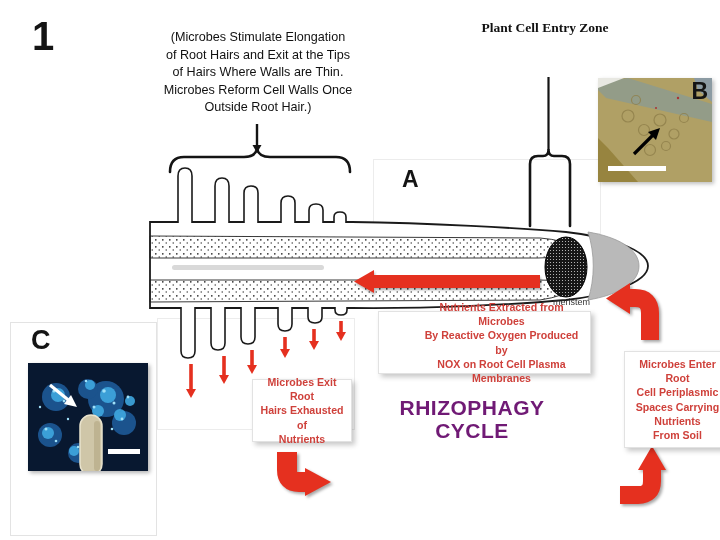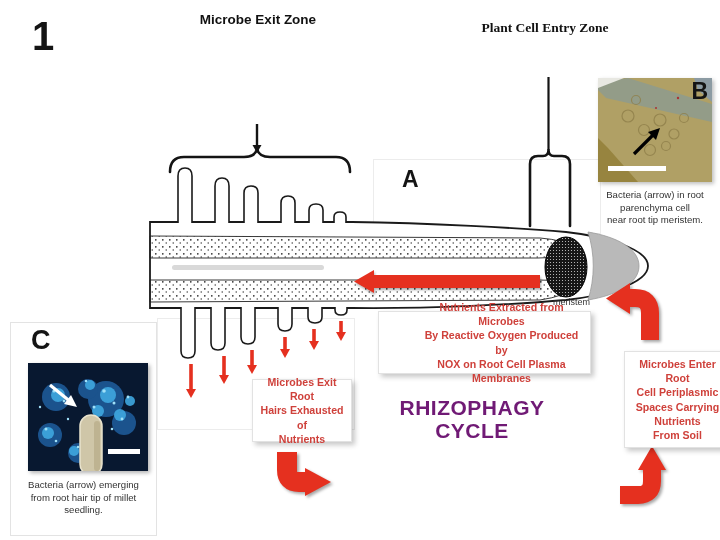--- a/index.html
+++ b/index.html
@@ -22,21 +22,25 @@
 </head>
 <body>
 
 <div id="canvas">
 
   <div class="abs faint" style="left:373px;top:159px;width:226px;height:73px;"></div>
   <div class="abs faint" style="left:157px;top:318px;width:196px;height:110px;"></div>
 
   <div class="abs letter" style="left:32px;top:14px;font-size:40px;">1</div>
 
-  <div class="abs ctr zone-title" style="left:133px;top:12px;width:250px;">Microbe Exit Zone</div>
+  <div class="abs ctr zone-body ml" style="left:120px;top:29px;width:276px;">(Microbes Stimulate Elongation
+of Root Hairs and Exit at the Tips
+of Hairs Where Walls are Thin.
+Microbes Reform Cell Walls Once
+Outside Root Hair.)</div>
 
   <div class="abs ctr zone-title" style="left:420px;top:20px;width:250px;font-family:Liberation Serif, serif;">Plant Cell Entry Zone</div>
 
   <svg class="abs" width="720" height="540" viewBox="0 0 720 540" style="left:0;top:0;">
     <defs>
       <pattern id="stipple" width="7" height="7" patternUnits="userSpaceOnUse">
         <circle cx="1.8" cy="1.8" r="0.85" fill="#2a2a2a"></circle>
         <circle cx="5.2" cy="5" r="0.7" fill="#2a2a2a"></circle>
       </pattern>
       <pattern id="meristemHatch" width="3" height="3" patternUnits="userSpaceOnUse">
@@ -141,23 +145,20 @@
       </g>
       <circle cx="80" cy="20" r="1.2" fill="#a33"></circle>
         <circle cx="58" cy="30" r="1" fill="#a33"></circle>
       <g>
         <line x1="36" y1="76" x2="58" y2="54" stroke="#000" stroke-width="3.2"></line>
         <polygon points="62,50 50,54 58,62" fill="#000"></polygon>
       </g>
       <rect x="10" y="88" width="58" height="5" fill="#fff"></rect>
     </svg>
     <div class="abs letter" style="right:4px;top:0px;font-size:23px;">B</div>
-    <div class="ctr caption ml" style="margin-top:7px;width:114px;">Bacteria (arrow) in root
-parenchyma cell
-near root tip meristem.</div>
   </div>
 
   <div class="abs" style="left:10px;top:322px;width:147px;height:214px;background:#fff;border:1px solid #e3e3e3;box-sizing:border-box;">
     <div class="abs letter" style="left:20px;top:2px;font-size:27px;">C</div>
     <svg width="120" height="108" class="abs" style="left:17px;top:40px;box-shadow:2px 2px 4px rgba(0,0,0,.3);">
       <rect width="120" height="108" fill="#081830"></rect>
       <g fill="#1f5e9e" opacity="0.85">
         <circle cx="28" cy="34" r="14"></circle>
           <circle cx="78" cy="36" r="18"></circle>
           <circle cx="96" cy="60" r="12"></circle>
@@ -193,23 +194,20 @@
           <circle cx="12" cy="44" r="1.2"></circle>
       </g>
       <rect x="52" y="52" width="22" height="60" rx="11" fill="#cfc6a8" stroke="#e9e3cd" stroke-width="1.5"></rect>
       <rect x="66" y="58" width="6" height="50" rx="3" fill="#b7ab87" opacity="0.7"></rect>
       <g>
         <line x1="22" y1="22" x2="44" y2="40" stroke="#fff" stroke-width="3.2"></line>
         <polygon points="49,44 36,41 43,32" fill="#fff"></polygon>
       </g>
       <rect x="80" y="86" width="32" height="5" fill="#fff"></rect>
     </svg>
-    <div class="ctr caption ml" class2="" style="position:absolute;left:2px;top:156px;width:141px;">Bacteria (arrow) emerging
-from root hair tip of millet
-seedling.</div>
   </div>
 
   <div class="abs note ml" style="left:378px;top:311px;width:213px;height:63px;padding-left:40px;">Nutrients Extracted from Microbes
 By Reactive Oxygen Produced by
 NOX on Root Cell Plasma
 Membranes</div>
   <div class="abs note ml" style="left:252px;top:379px;width:100px;height:63px;">Microbes Exit Root
 Hairs Exhausted of
 Nutrients</div>
   <div class="abs note ml" style="left:624px;top:342px;width:107px;height:97px;margin-top:9px;">Microbes Enter Root

